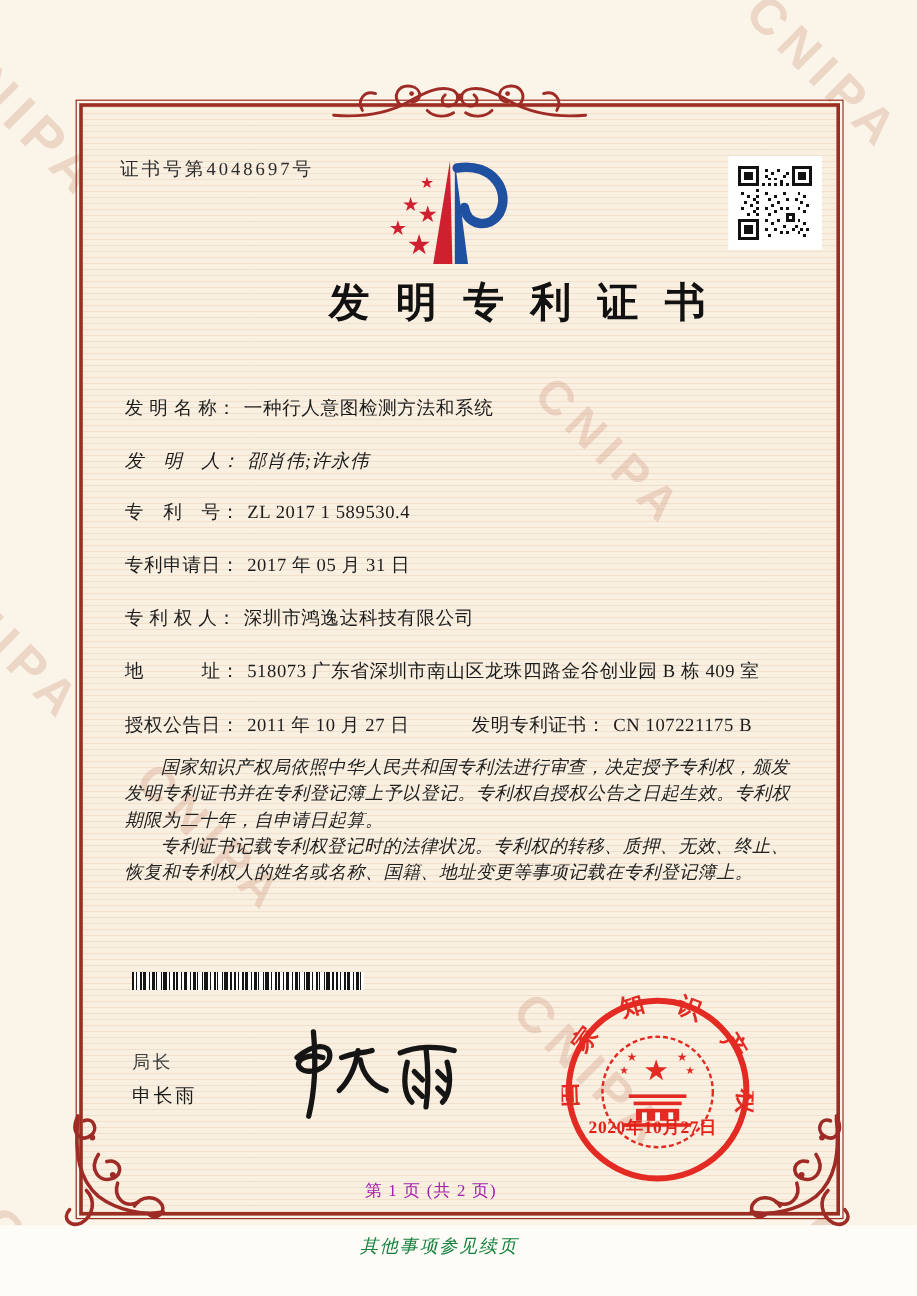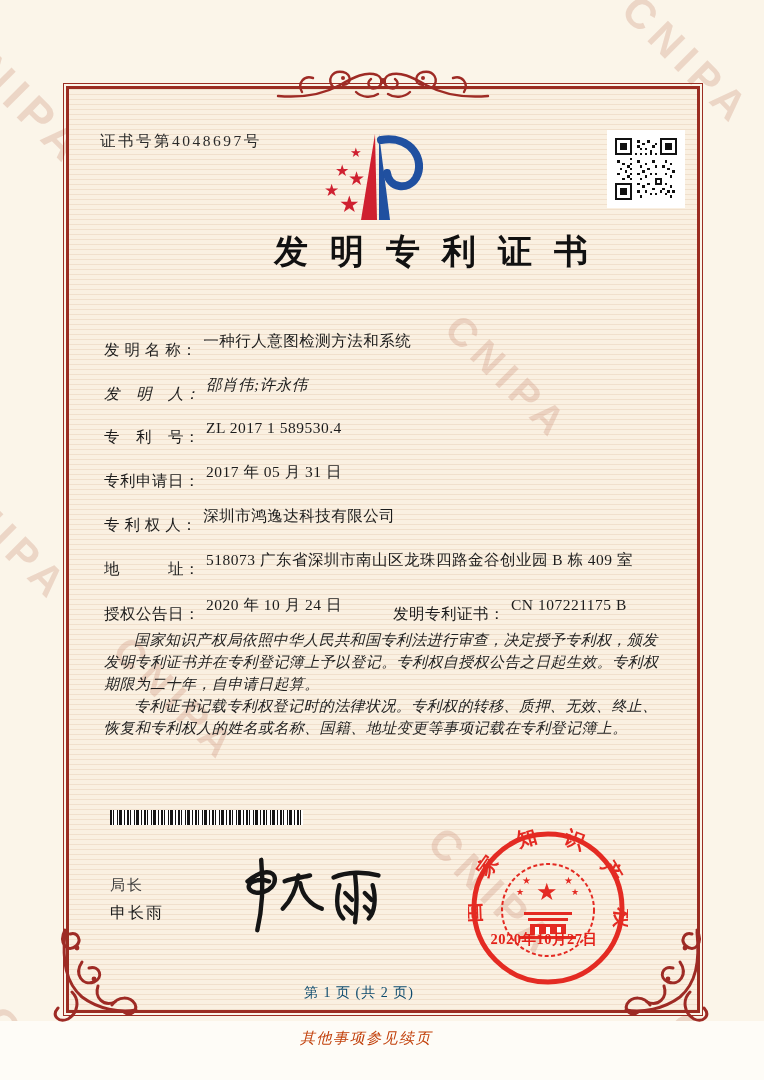--- a/index.html
+++ b/index.html
@@ -11,42 +11,42 @@
   
   .frame{position:absolute;left:63px;top:83px;width:640px;height:933px;border:1px solid #9b2d22;box-sizing:border-box;}
   .frame-inner{position:absolute;inset:2px;border:3px solid #9b2d22;background-color:#faf0e1;
     background-image:repeating-linear-gradient(0deg, rgba(194,138,94,0.16) 0px, rgba(194,138,94,0.16) 1px, transparent 1px, transparent 5px);}
   .bottom-strip{position:absolute;left:0;top:1021px;width:764px;height:59px;background:#fefcf7;}
   
   .cert-no{position:absolute;left:100px;top:131px;font-size:15.5px;letter-spacing:2.5px;color:#2a2a2a;}
   .title{position:absolute;left:63px;top:229px;width:736px;text-align:center;font-size:34px;font-weight:bold;letter-spacing:22px;text-indent:22px;color:#111;}
   
   .frow{position:absolute;left:104px;font-size:15.5px;color:#1c1c1c;letter-spacing:0.5px;}
-  .f-label{display:inline-block;vertical-align:top;white-space:pre;margin-top:10px;}
+  .f-label{display:inline-block;vertical-align:top;white-space:pre;}
   .f-value{display:inline-block;vertical-align:top;margin-left:6px;max-width:455px;line-height:22px;}
   .grant2{position:absolute;left:289px;top:0;white-space:nowrap;}
   
   .paras{position:absolute;left:104px;top:629px;width:566px;font-size:15px;line-height:22px;color:#222;font-style:italic;letter-spacing:0.4px;}
   .paras p{margin:0;text-indent:2em;}
   
   .barcode{position:absolute;left:110px;top:810px;width:193px;height:15px;background:
     repeating-linear-gradient(90deg,
       #151515 0px,#151515 2px,#ffffff 2px,#ffffff 3px,
       #151515 3px,#151515 4px,#ffffff 4px,#ffffff 7px,
       #151515 7px,#151515 8px,#ffffff 8px,#ffffff 9px,
       #151515 9px,#151515 12px,#ffffff 12px,#ffffff 14px,
       #151515 14px,#151515 15px,#ffffff 15px,#ffffff 17px);}
   
   .signoff-title{position:absolute;left:110px;top:876px;font-family:Liberation Mono, monospace;font-size:15px;color:#404040;letter-spacing:2px;}
   .signoff-name{position:absolute;left:110px;top:903px;font-family:"Liberation Sans",sans-serif;font-size:16px;color:#1c1c1c;letter-spacing:2px;}
   
   .seal-date{position:absolute;left:470px;top:930px;width:148px;text-align:center;font-size:14.5px;font-weight:bold;color:#e32119;letter-spacing:0.5px;}
   
-  .page-info{position:absolute;left:63px;top:984px;width:592px;text-align:center;font-size:14px;color:#0c4a6e;letter-spacing:1px;}
-  .continuation{position:absolute;left:300px;top:1029px;font-size:15px;font-style:italic;color:#c2410c;letter-spacing:1.5px;}
+  .page-info{position:absolute;left:63px;top:984px;width:592px;text-align:center;font-size:14px;color:#a21caf;letter-spacing:1px;}
+  .continuation{position:absolute;left:300px;top:1029px;font-size:15px;font-style:italic;color:#15803d;letter-spacing:1.5px;}
   .qr-bg{position:absolute;left:607px;top:130px;width:78px;height:78px;background:#fff;}
 </style>
 </head>
 <body>
 
 <div class="page">
 
   <span class="wm" style="left:-26px;top:14px;font-size:46px;">CNIPA</span>
   <span class="wm" style="left:646px;top:-14px;font-size:42px;">CNIPA</span>
   <span class="wm" style="left:-36px;top:462px;font-size:42px;">CNIPA</span>
@@ -159,21 +159,21 @@
   <div class="frow" style="top:461px;">
     <span class="f-label">专利申请日：</span><span class="f-value">2017 年 05 月 31 日</span>
   </div>
   <div class="frow" style="top:505px;">
     <span class="f-label">专 利 权 人：</span><span class="f-value">深圳市鸿逸达科技有限公司</span>
   </div>
   <div class="frow" style="top:549px;">
     <span class="f-label">地　　　址：</span><span class="f-value">518073 广东省深圳市南山区龙珠四路金谷创业园 B 栋 409 室</span>
   </div>
   <div class="frow" style="top:594px;width:566px;">
-    <span class="f-label">授权公告日：</span><span class="f-value">2020 年 10 月 24 日</span>
+    <span class="f-label">授权公告日：</span><span class="f-value">2011 年 10 月 27 日</span>
     <span class="grant2">
       <span class="f-label">发明专利证书：</span><span class="f-value">CN 107221175 B</span>
     </span>
   </div>
 
   <div class="paras">
     <p>国家知识产权局依照中华人民共和国专利法进行审查，决定授予专利权，颁发发明专利证书并在专利登记簿上予以登记。专利权自授权公告之日起生效。专利权期限为二十年，自申请日起算。</p>
     <p>专利证书记载专利权登记时的法律状况。专利权的转移、质押、无效、终止、恢复和专利权人的姓名或名称、国籍、地址变更等事项记载在专利登记簿上。</p>
   </div>
 

